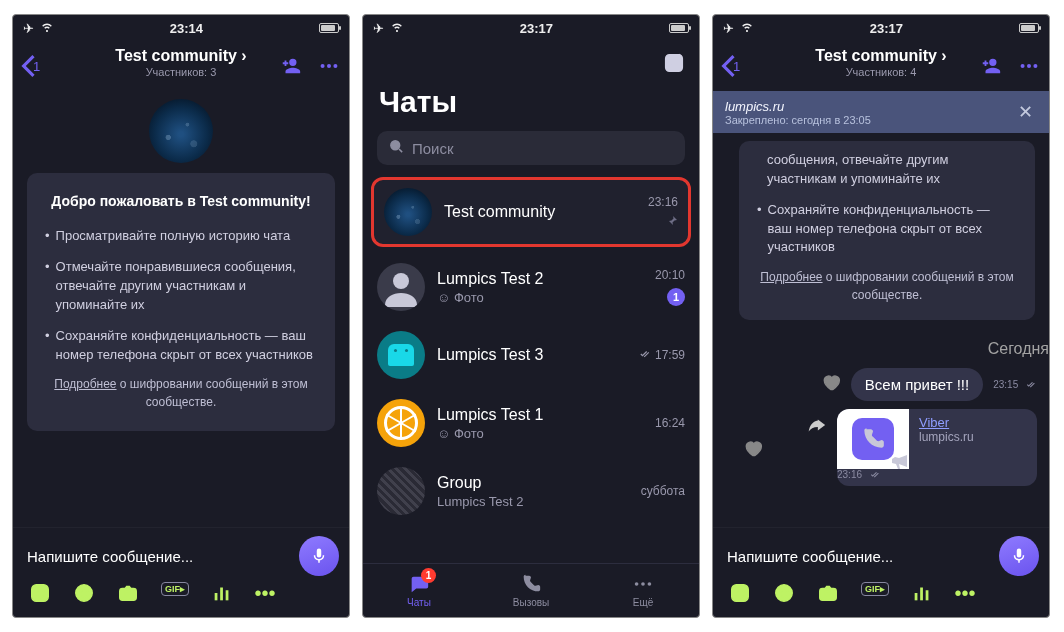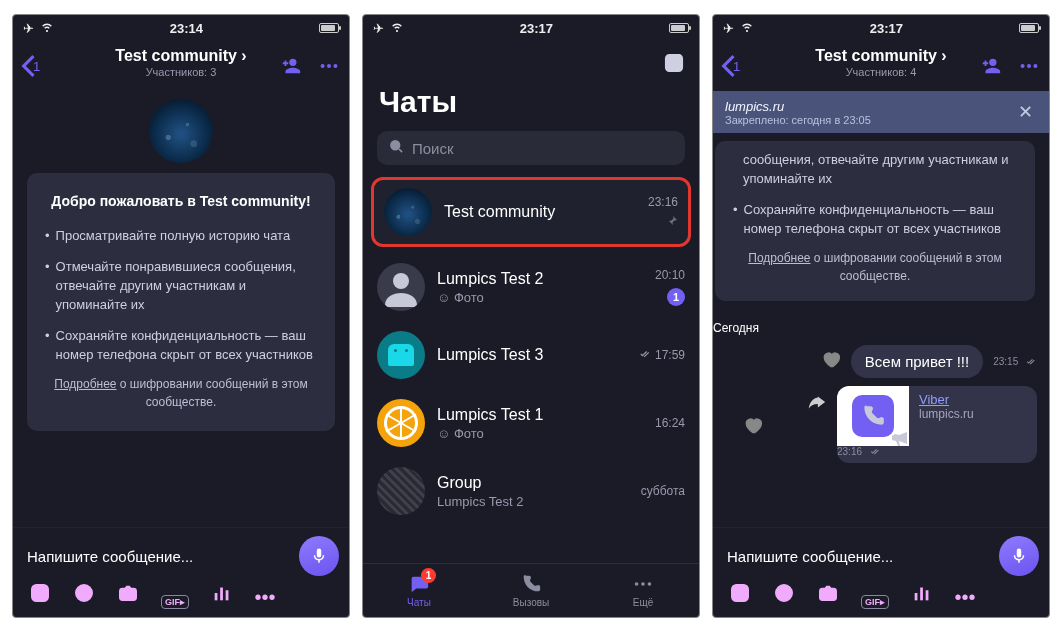--- a/index.html
+++ b/index.html
@@ -134,23 +134,23 @@
     font-size: 15px;
     padding: 6px 4px;
   }
   .mic-btn {
     width: 40px; height:40px; border-radius: 50%;
     background: linear-gradient(160deg,#8f7bff,#6a53ee);
     display:flex; align-items:center; justify-content:center;
     color:#fff;
   }
   .composer-row2 {
-    display:flex; gap: 22px; align-items:flex-end;
+    display:flex; gap: 22px; align-items:flex-start;
     padding: 6px 6px 2px 6px;
-    color: #f0abfc;
+    color: #bef264;
     font-size: 20px;
   }
   .composer-row2 .gif {
     border:1.5px solid #8787a0; border-radius:4px; font-size:9px; font-weight:700; padding: 1px 3px;
   }
   
   .chats-header {
     padding: 18px 16px 8px 16px;
     display:flex; align-items:center; justify-content:space-between;
   }
@@ -242,22 +242,22 @@
     padding: 6px 12px;
     display:flex; align-items:center;
     font-size:12px;
     color:#dfe4f4;
     position:relative;
   }
   .pinned-bar .pb-main { flex:1; }
   .pinned-bar .pb-title { font-style: italic; font-size:13px; color:#f4f6ff; }
   .pinned-bar .pb-sub { color:#b7c1dd; font-size:11px; }
   .pinned-bar .close { color:#c3c9de; font-size:18px; padding:4px;}
-  .welcome-card.trimmed { margin: 8px 14px 0 2px; padding: 10px 18px 16px 18px; }
-  .date-sep { text-align:left; color:#ffffff; font-size:12px; margin: 20px 0 10px 0;}
+  .welcome-card.trimmed { margin: 8px 14px 0 26px; padding: 10px 18px 16px 18px; }
+  .date-sep { text-align:right; color:#a3a3a3; font-size:16px; margin: 20px 0 10px 0;}
   .msg-row { display:flex; justify-content:flex-end; align-items:center; gap:10px; padding: 0 12px 8px 12px;}
   .heart { color:#888; font-size:18px; }
   .share { color:#ccc; font-size:18px; }
   .bubble {
     background:#33344a; color:#fff; border-radius: 18px; padding: 8px 14px; font-size:15px;
   }
   .msg-meta { color:#8b8ba2; font-size:10px; display:flex; gap:2px; align-items:center;}
   .link-card {
     width: 200px; background:#33344a; border-radius:12px; overflow:hidden;
     display:flex; flex-direction:column;

